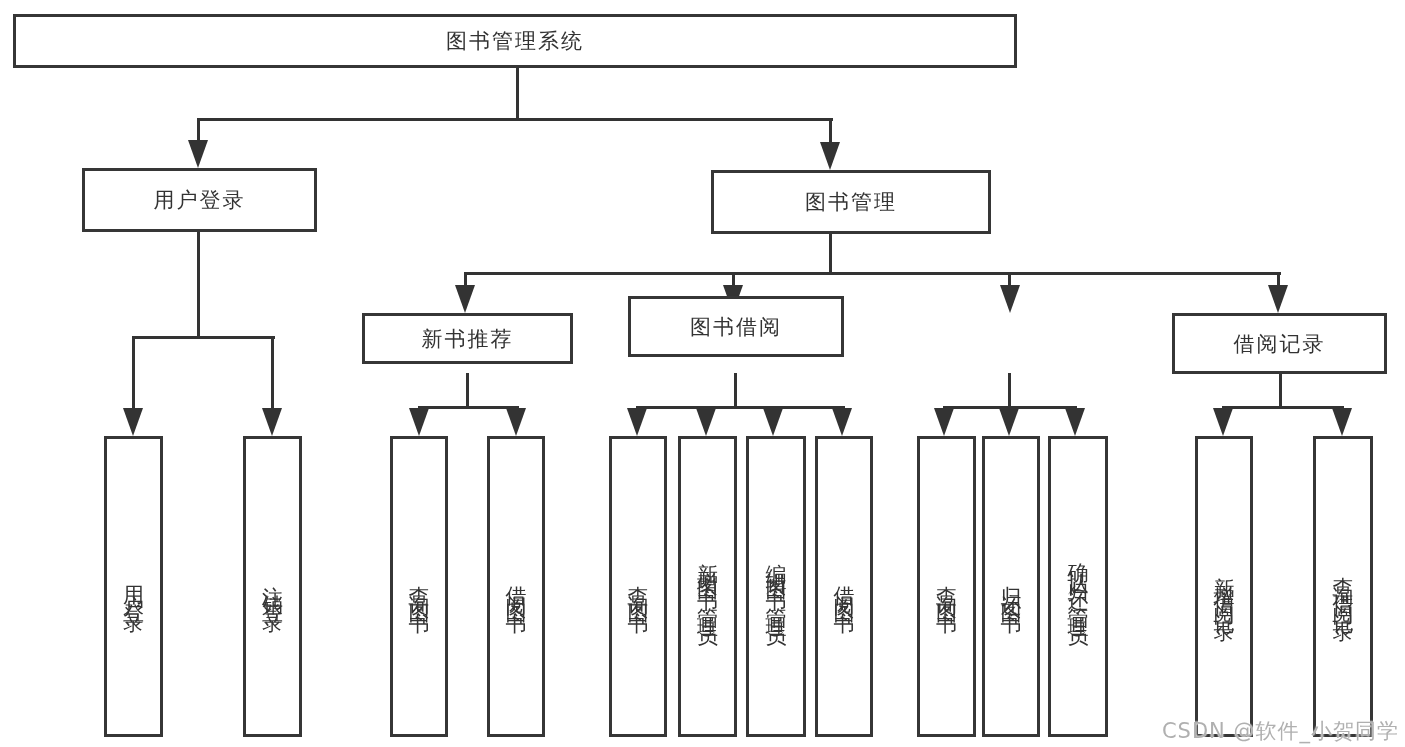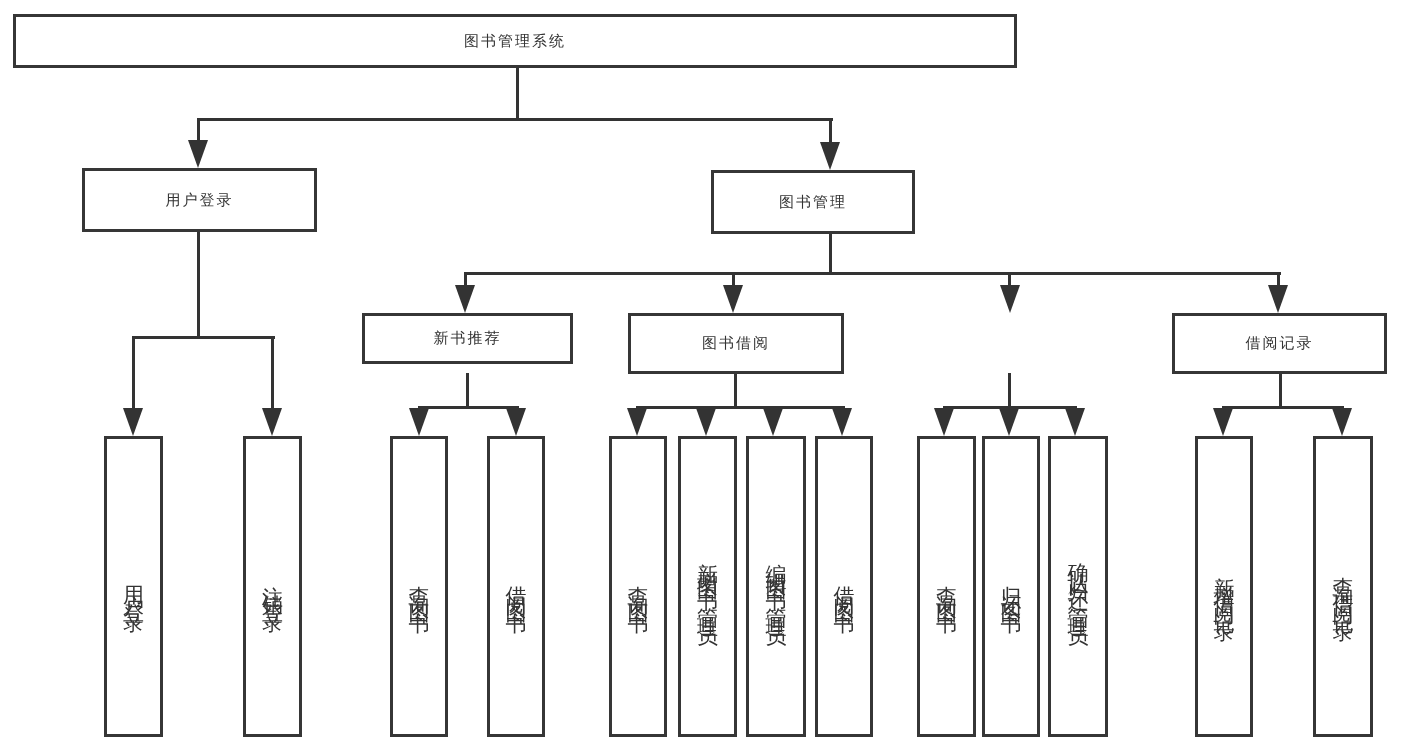--- a/index.html
+++ b/index.html
@@ -6,21 +6,21 @@
   body { font-family:"DejaVu Sans","Liberation Sans",sans-serif; }
   .canvas {
     position:relative; width:1405px; height:747px;
     background:var(--background,#ffffff); overflow:hidden;
   }
   .box {
     position:absolute; box-sizing:border-box;
     border:3px solid var(--border,#333333);
     background:#ffffff; color:var(--text,#333333);
     display:flex; align-items:center; justify-content:center;
-    font-size:15px; letter-spacing:2px; text-align:center;
+    font-size:21px; letter-spacing:2px; text-align:center;
   }
   .leaf {
     writing-mode:vertical-rl;           
     letter-spacing:9px; font-size:21px;
   }
   .ln { position:absolute; background:var(--line,#333333); }
   .arrow {
     position:absolute; width:0; height:0;
     border-left:10px solid transparent;
     border-right:10px solid transparent;
@@ -83,38 +83,39 @@
   <div class="arrow" style="left:1065px;top:408px"></div>
 
   <div class="ln" style="left:1279px;top:373px;width:3px;height:36px"></div>
   <div class="ln" style="left:1222px;top:406px;width:122px;height:3px"></div>
   <div class="arrow" style="left:1213px;top:408px"></div>
   <div class="arrow" style="left:1332px;top:408px"></div>
 
   <div class="box" style="left:13px;top:14px;width:1004px;height:54px">图书管理系统</div>
 
   <div class="box" style="left:82px;top:168px;width:235px;height:64px">用户登录</div>
-  <div class="box" style="left:711px;top:170px;width:204px;height:64px">图书管理</div>
+  <div class="box" style="left:711px;top:170px;width:280px;height:64px">图书管理</div>
 
   <div class="box" style="left:362px;top:313px;width:211px;height:51px">新书推荐</div>
-  <div class="box" style="left:628px;top:313px;width:216px;height:61px">图书借阅</div>
+  <div class="box" style="left:628px;top:296px;width:216px;height:61px">图书借阅</div>
   <div class="box" style="left:1172px;top:313px;width:215px;height:61px">借阅记录</div>
 
   <div class="box leaf" style="left:104px;top:436px;width:59px;height:301px">用户登录</div>
   <div class="box leaf" style="left:243px;top:436px;width:59px;height:301px">注销登录</div>
 
   <div class="box leaf" style="left:390px;top:436px;width:58px;height:301px">查询图书</div>
   <div class="box leaf" style="left:487px;top:436px;width:58px;height:301px">借阅图书</div>
 
   <div class="box leaf" style="left:609px;top:436px;width:58px;height:301px">查询图书</div>
   <div class="box leaf" style="left:678px;top:436px;width:59px;height:301px">新增图书（管理员）</div>
   <div class="box leaf" style="left:746px;top:436px;width:60px;height:301px">编辑图书（管理员）</div>
   <div class="box leaf" style="left:815px;top:436px;width:58px;height:301px">借阅图书</div>
 
   <div class="box leaf" style="left:917px;top:436px;width:59px;height:301px">查询图书</div>
   <div class="box leaf" style="left:982px;top:436px;width:58px;height:301px">归还图书</div>
   <div class="box leaf" style="left:1048px;top:436px;width:60px;height:301px">确认归还（管理员）</div>
 
   <div class="box leaf" style="left:1195px;top:436px;width:58px;height:301px">新增借阅记录</div>
   <div class="box leaf" style="left:1313px;top:436px;width:60px;height:301px">查询借阅记录</div>
 
+  <div class="watermark">CSDN @软件_小贺同学</div>
 
 </div>
 
 </body></html>

